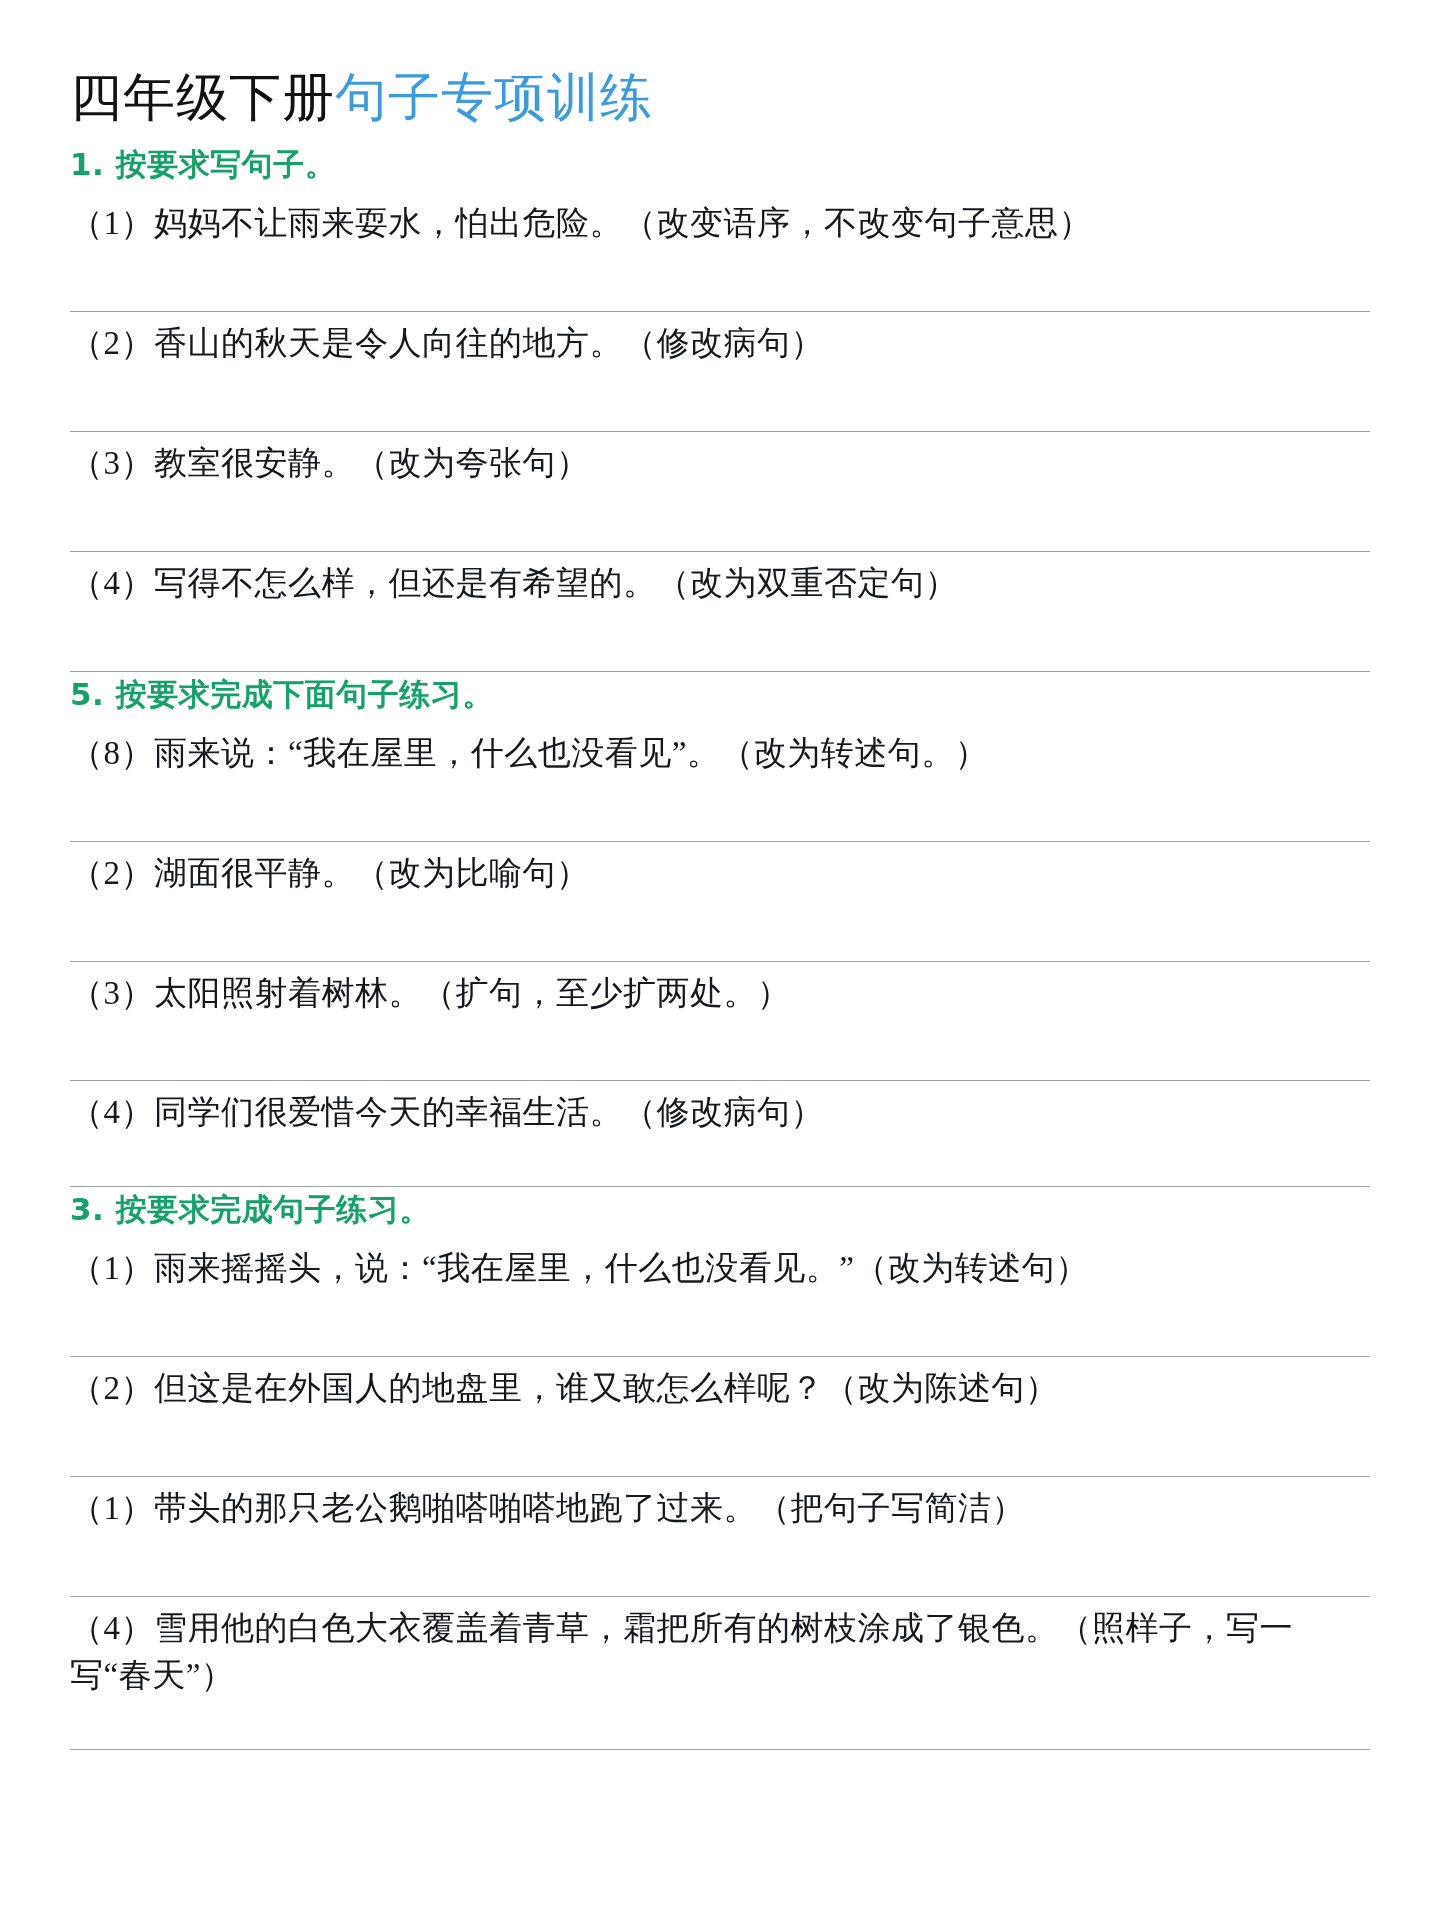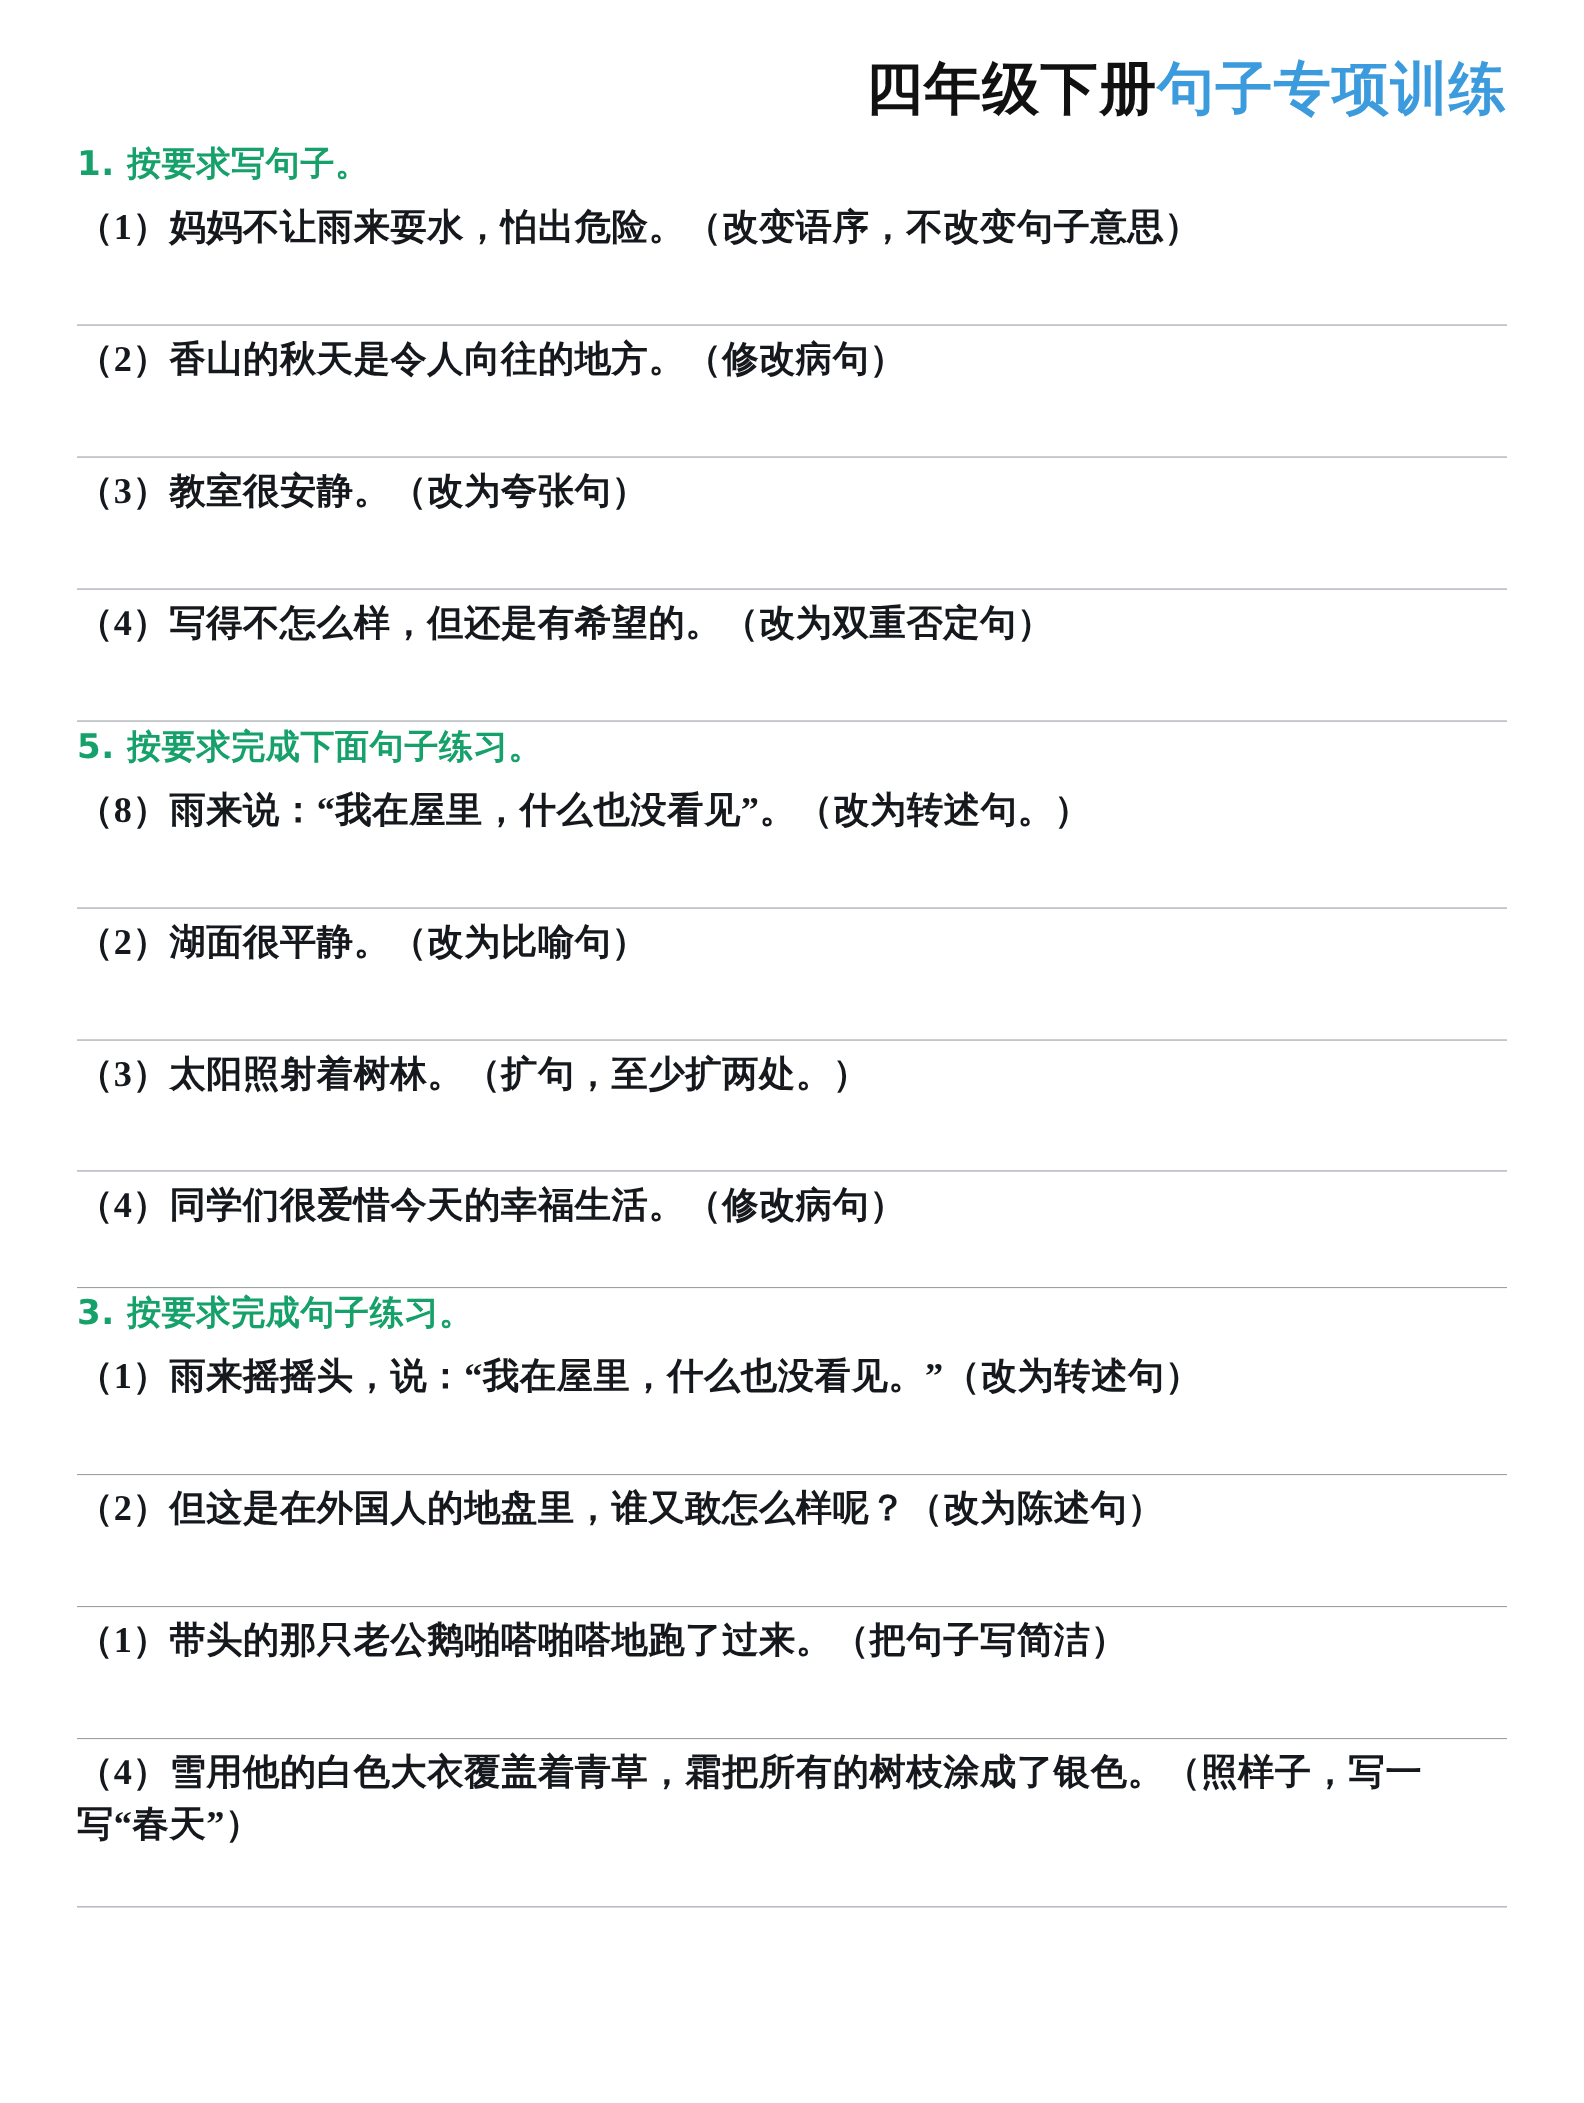--- a/index.html
+++ b/index.html
@@ -15,44 +15,43 @@
     -webkit-font-smoothing: antialiased;
   }
   .page {
     width: 1440px;
     min-height: 1912px;
     box-sizing: border-box;
     padding: 40px 70px 0 70px;
     position: relative;
   }
   .doc-title {
-    text-align: right;
+    text-align: left;
     font-family: "DejaVu Sans", "Liberation Sans", sans-serif;
-    font-weight: bold;
+    font-weight: normal;
     font-size: 52px;
     line-height: 1.2;
     letter-spacing: 1px;
-    margin: 10px 0 16px 0;
+    margin: 26px 0 16px 0;
     white-space: nowrap;
   }
   .doc-title .part-black { color: #111111; }
   .doc-title .part-blue  { color: #3c9bdd; }
 
   .section-heading {
     font-family: "DejaVu Sans", "Liberation Sans", sans-serif;
     font-weight: bold;
     font-size: 31px;
     color: #16a06a;
     margin: 0 0 6px 0;
     letter-spacing: 0.5px;
   }
 
   .q-item {
     margin: 0;
-    font-weight: bold;
   }
   .q-text {
     font-family: "Liberation Serif", "DejaVu Serif", serif;
     font-size: 33px;
     line-height: 1.42;
     color: #15181c;
     padding: 8px 0 10px 0;
     letter-spacing: 0.5px;
   }
   .answer-rule {

